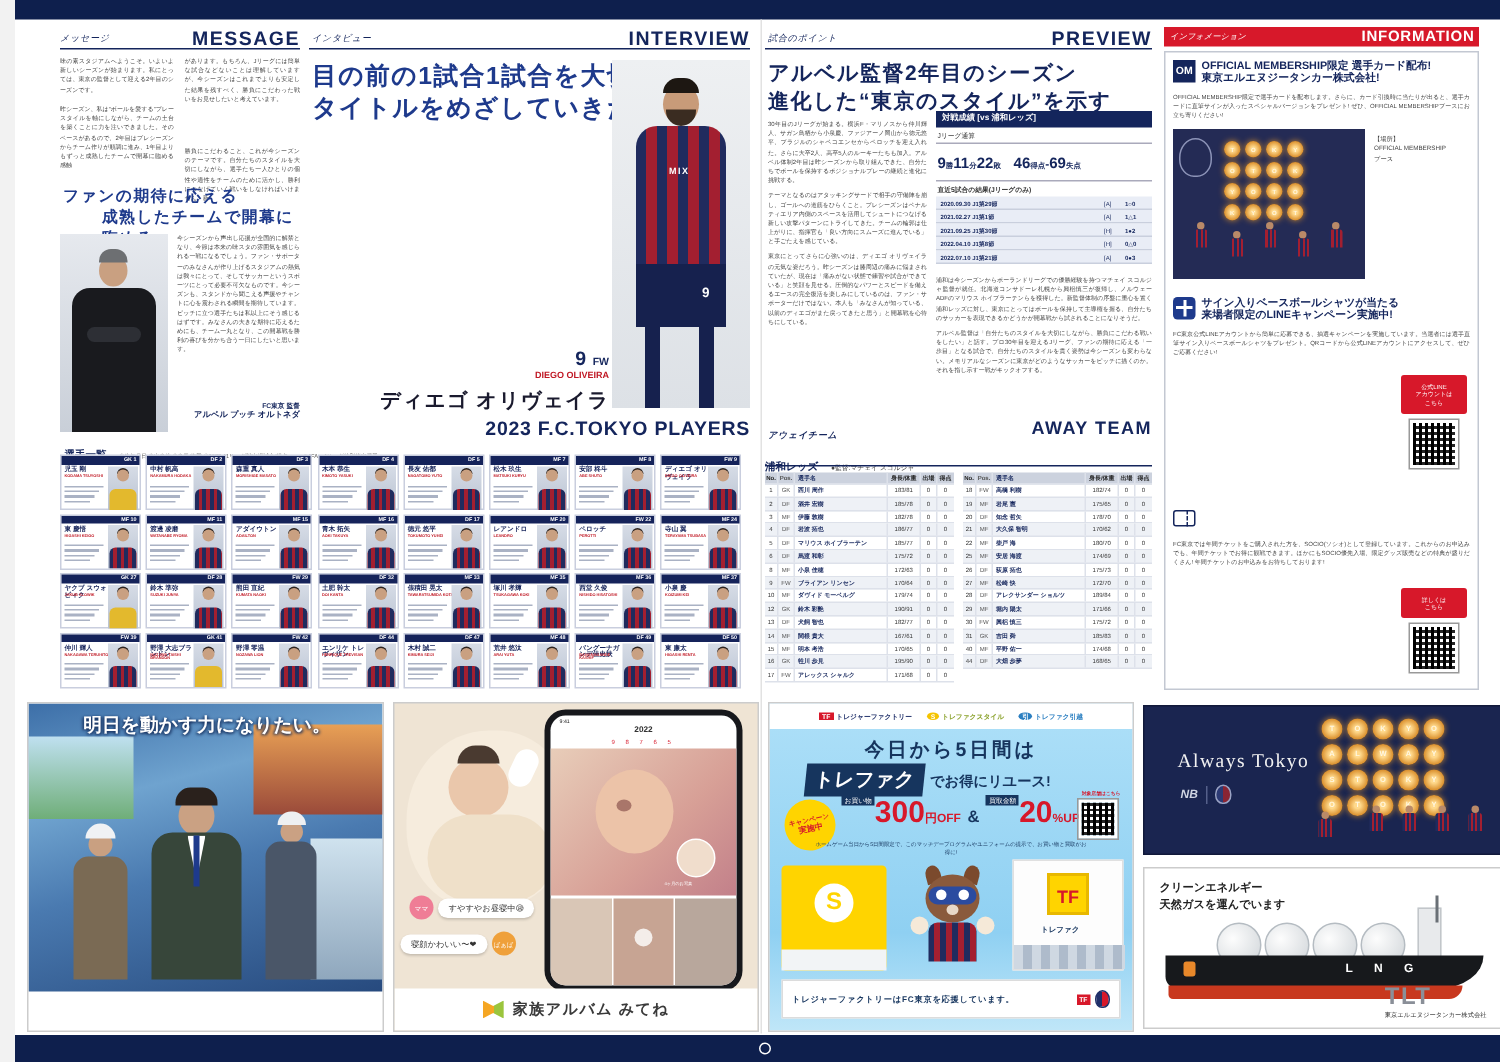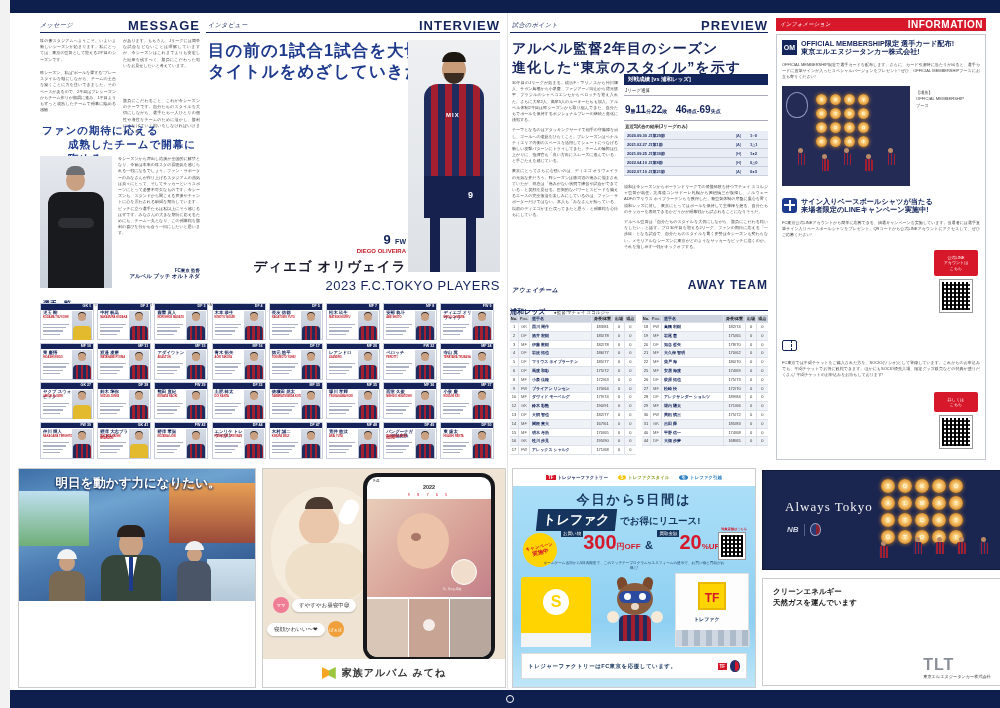--- a/index.html
+++ b/index.html
@@ -263,21 +263,21 @@
       <div style="position:absolute;left:8px;top:-1.5px;width:2px;height:11px;border-left:1px dashed #14255c;"></div>
     </div>
     <div class="abs ibody" style="left:6px;top:342px;width:198px;height:26px;">FC東京では年間チケットをご購入された方を、SOCIO(ソシオ)として登録しています。これからのお申込みでも、年間チケットでお得に観戦できます。ほかにもSOCIO優先入場、限定グッズ販売などの特典が盛りだくさん! 年間チケットのお申込みをお待ちしております!</div>
     <div class="abs redbtn" style="left:158px;top:374px;width:44px;height:20px;">
       <span><span>詳しくは</span><br><span>こちら</span></span>
     </div>
     <div class="abs qr" style="left:164px;top:398px;width:32px;height:32px;"></div>
   </div>
 
   <div class="abs" style="left:30px;top:278px;width:460px;height:186px;">
-    <div style="position:absolute;right:0;top:0;font-size:13px;font-weight:normal;color:#14255c;letter-spacing:.5px;text-align:right;">2023 F.C.TOKYO PLAYERS</div>
+    <div style="position:absolute;right:0;top:0;font-size:13px;font-weight:bold;color:#14255c;letter-spacing:.5px;text-align:right;">2023 F.C.TOKYO PLAYERS</div>
     <div style="position:absolute;left:3px;top:14px;">
       <span style="font-size:7px;font-weight:bold;color:#14255c;">選手一覧</span>
       <span style="font-size:3.8px;color:#555;margin-left:4px;">①生年月日 ②出身地 ③身長/体重 ④2023 J1リーグ戦出場試合/得点</span>
       <span style="font-size:3.8px;color:#555;margin-left:6px;">※JFA・Jリーグ特別指定選手</span>
     </div>
     <div id="fc-grid" class="abs" style="left:0;top:25px;width:460px;height:160px;">
         <div class="pcard" style="left: 0px; top: 0px;">
           <div class="pbadge">GK 1</div>
           <div class="pname">児玉 剛</div>
           <div class="proma">KODAMA TSUYOSHI</div>
@@ -1048,21 +1048,21 @@
           <div class="c-pos">DF</div>
           <div class="c-name">大畑 歩夢</div>
           <div class="c-hw">168/65</div>
           <div class="c-ap">0</div>
           <div class="c-gl">0</div>
         </div>
       </div>
   </div>
 
   <div class="abs" style="left:8px;top:468px;width:238px;height:220px;border:1px solid #ccc;overflow:hidden;">
-    <div style="position:absolute;left:0;top:0;width:236px;height:132px;background:linear-gradient(165deg,#3d6fa8 0%,#6fa3cf 30%,#4a7ab0 55%,#274a7e 100%);overflow:hidden;">
+    <div style="position:absolute;left:0;top:0;width:236px;height:192px;background:linear-gradient(165deg,#3d6fa8 0%,#6fa3cf 30%,#4a7ab0 55%,#274a7e 100%);overflow:hidden;">
       <div style="position:absolute;left:0;top:22px;width:70px;height:55px;background:linear-gradient(#bfe0f0,#6fae78);"></div>
       <div style="position:absolute;left:150px;top:14px;width:90px;height:60px;background:linear-gradient(#e8a055,#9a4a3a);"></div>
       <div style="position:absolute;left:188px;top:90px;width:50px;height:94px;background:linear-gradient(#cfe2ee,#8fa7bd);"></div>
 
       <div style="position:absolute;left:100px;top:62px;width:24px;height:26px;border-radius:50%;background:#caa183;"></div>
       <div style="position:absolute;left:98px;top:56px;width:28px;height:12px;border-radius:10px 10px 0 0;background:#2a211c;"></div>
       <div style="position:absolute;left:82px;top:86px;width:60px;height:98px;border-radius:14px 14px 0 0;background:#37463a;"></div>
       <div style="position:absolute;left:106px;top:88px;width:12px;height:30px;background:#fff;clip-path:polygon(0 0,100% 0,50% 100%);"></div>
       <div style="position:absolute;left:110px;top:88px;width:4px;height:34px;background:#1e3a8c;"></div>
 
@@ -1227,19 +1227,31 @@
         </div>
       </div>
   </div>
 
   <div class="abs" style="left:752px;top:578px;width:240px;height:108px;background:#fff;border:1px solid #ccc;overflow:hidden;">
     <div style="position:absolute;left:10px;top:8px;font-size:7.5px;font-weight:bold;color:#222;line-height:1.45;">
       <div>クリーンエネルギー</div>
       <div>天然ガスを運んでいます</div>
     </div>
 
+    <div style="position:absolute;left:14px;top:34px;width:212px;height:62px;">
+      <div style="position:absolute;left:34px;top:2px;width:30px;height:30px;border-radius:50%;background:radial-gradient(circle at 35% 35%,#fdfdfd,#cfd4d8);border:.5px solid #b5bcc2;"></div>
+      <div style="position:absolute;left:66px;top:2px;width:30px;height:30px;border-radius:50%;background:radial-gradient(circle at 35% 35%,#fdfdfd,#cfd4d8);border:.5px solid #b5bcc2;"></div>
+      <div style="position:absolute;left:98px;top:2px;width:30px;height:30px;border-radius:50%;background:radial-gradient(circle at 35% 35%,#fdfdfd,#cfd4d8);border:.5px solid #b5bcc2;"></div>
+      <div style="position:absolute;left:130px;top:2px;width:30px;height:30px;border-radius:50%;background:radial-gradient(circle at 35% 35%,#fdfdfd,#cfd4d8);border:.5px solid #b5bcc2;"></div>
+      <div style="position:absolute;left:168px;top:-8px;width:16px;height:34px;background:#e8eaec;border:.5px solid #c2c6ca;"></div>
+      <div style="position:absolute;left:180px;top:-16px;width:2px;height:18px;background:#6a7076;"></div>
+      <div style="position:absolute;left:0;top:24px;width:212px;height:22px;background:#17191c;border-radius:0 0 30px 8px / 0 0 22px 8px;"></div>
+      <div style="position:absolute;left:2px;top:44px;width:196px;height:9px;background:#c8381e;border-radius:0 0 30px 10px;"></div>
+      <div style="position:absolute;left:120px;top:28px;color:#fff;font-size:8px;font-weight:bold;letter-spacing:6px;">L  N  G</div>
+      <div style="position:absolute;left:12px;top:28px;width:8px;height:10px;background:#e8882a;border-radius:2px;"></div>
+    </div>
     <div style="position:absolute;right:10px;bottom:6px;text-align:left;">
       <div style="font-size:16px;font-weight:bold;color:#8a8f98;letter-spacing:1px;">TLT</div>
       <div style="font-size:4.2px;color:#333;">東京エルエヌジータンカー株式会社</div>
     </div>
   </div>
 
 </div>
 
 </body></html>

